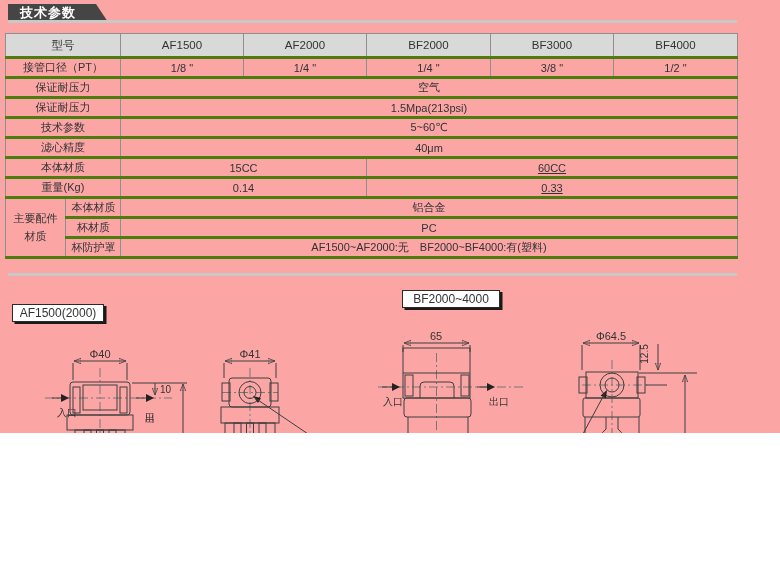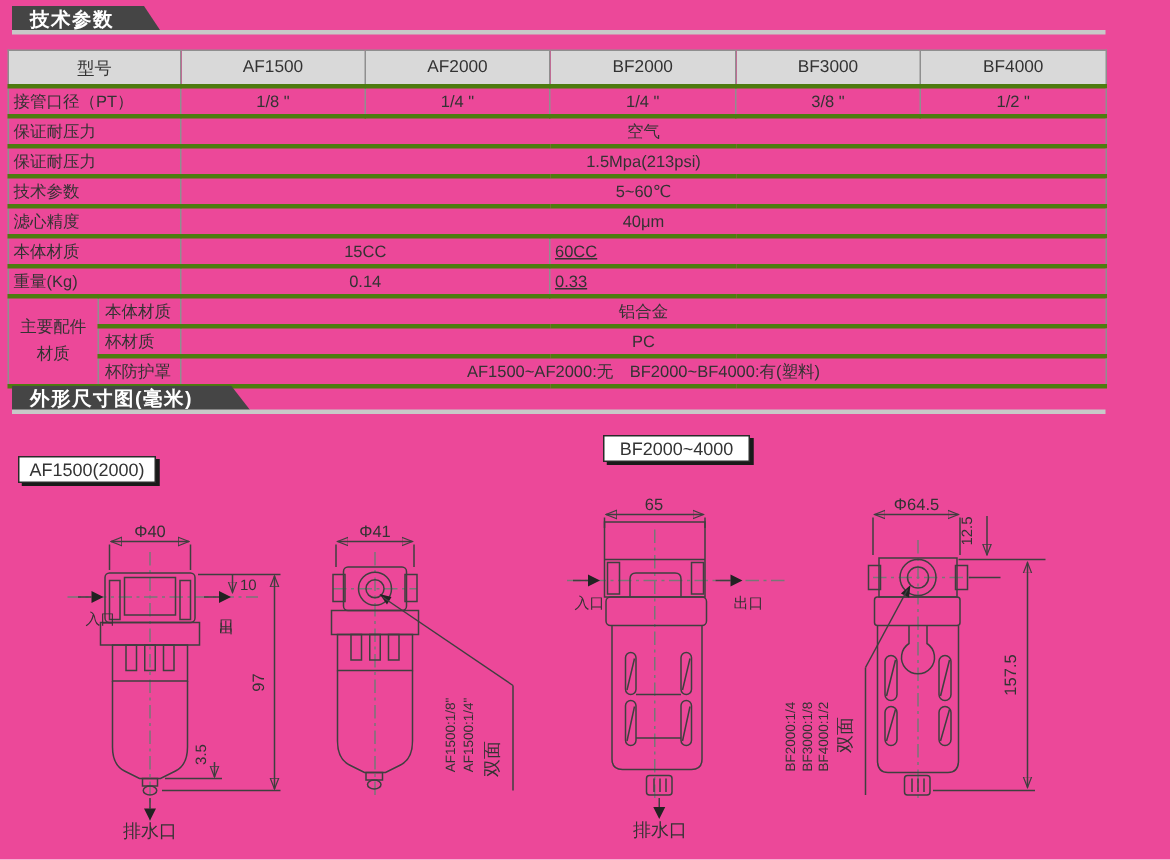--- a/index.html
+++ b/index.html
@@ -1,29 +1,29 @@
 <!DOCTYPE html>
 <html><head>
 <meta charset="utf-8">
 <style>
   html,body{margin:0;padding:0;background:#fff;}
-  .page{position:relative;width:780px;height:573px;background:#ec4899;overflow:hidden;
+  .page{position:relative;width:780px;height:433px;background:#fca5a5;overflow:hidden;
         font-family:"Liberation Sans","DejaVu Sans",sans-serif;color:#333;}
   
   .tab{position:absolute;left:8px;height:18px;background:#454545;color:#fff;
        font-size:13px;font-weight:bold;line-height:18px;padding-left:12px;letter-spacing:1px;}
   .tab1{top:4px;width:100px;clip-path:polygon(0 0,88px 0,100px 100%,0 100%);}
   .tab2{top:257px;width:160px;clip-path:polygon(0 0,146px 0,160px 100%,0 100%);}
   .rule{position:absolute;left:8px;width:729px;height:3px;background:#c8c8c8;}
   .rule1{top:20px;} .rule2{top:273px;}
   
   table.spec{position:absolute;left:5px;top:33px;width:732px;border-collapse:collapse;
        table-layout:fixed;font-size:11px;color:#333;
        border:1px solid #8f8f8f;border-bottom:2px solid #3f3f3f;}
-  table.spec td{height:17px;padding:0 3px;overflow:hidden;white-space:nowrap;}
+  table.spec td{height:17px;padding:0 3px;overflow:hidden;white-space:nowrap;text-align:center;}
   table.spec tr{border-bottom:3px solid #4d7c0f;}
   tr.head td{height:22px;background:#d9d9d9;text-align:center;font-size:11.5px;}
   td.b{border-left:1px solid #8f8f8f;}
   td.lbl{text-align:left;padding-left:6px;}
   td.v{text-align:center;}
   td.shift{text-align:left;padding-left:47px;text-decoration:underline;}
   td.grp{text-align:center;line-height:1.6;}
   
   .model-box{position:absolute;height:16px;border:1px solid #2a2a2a;background:#fff;
        font-size:12px;line-height:16px;text-align:center;box-shadow:2.5px 2px 0 #1a1a1a;}
@@ -115,23 +115,20 @@
       <td class="b lbl" style="padding-left:4px">杯材质</td>
       <td colspan="5" class="b v">PC</td>
     </tr>
     <tr>
       <td class="b lbl" style="padding-left:4px">杯防护罩</td>
       <td colspan="5" class="b v">AF1500~AF2000:无　BF2000~BF4000:有(塑料)</td>
     </tr>
   </tbody>
     </table>
 
-  <div class="tab tab2">
-    <span>外形尺寸图(毫米)</span>
-  </div>
   <div class="rule rule2"></div>
 
   <div class="model-box box-af">AF1500(2000)</div>
   <div class="model-box box-bf">BF2000~4000</div>
 
   <svg class="draw" width="780" height="293" viewBox="0 0 780 293">
     <defs>
       <marker id="arr" viewBox="0 0 10 10" refX="9" refY="5" markerWidth="8" markerHeight="8" orient="auto-start-reverse">
         <path d="M0,1.5 L9,5 L0,8.5 z" fill="#3f3f3f" stroke="none"></path>
       </marker>

